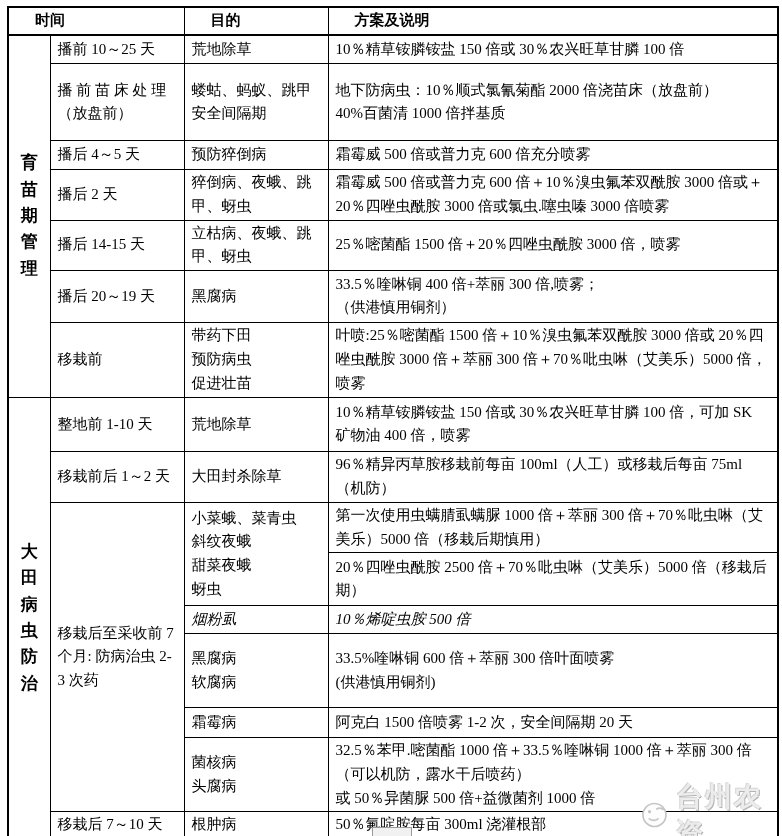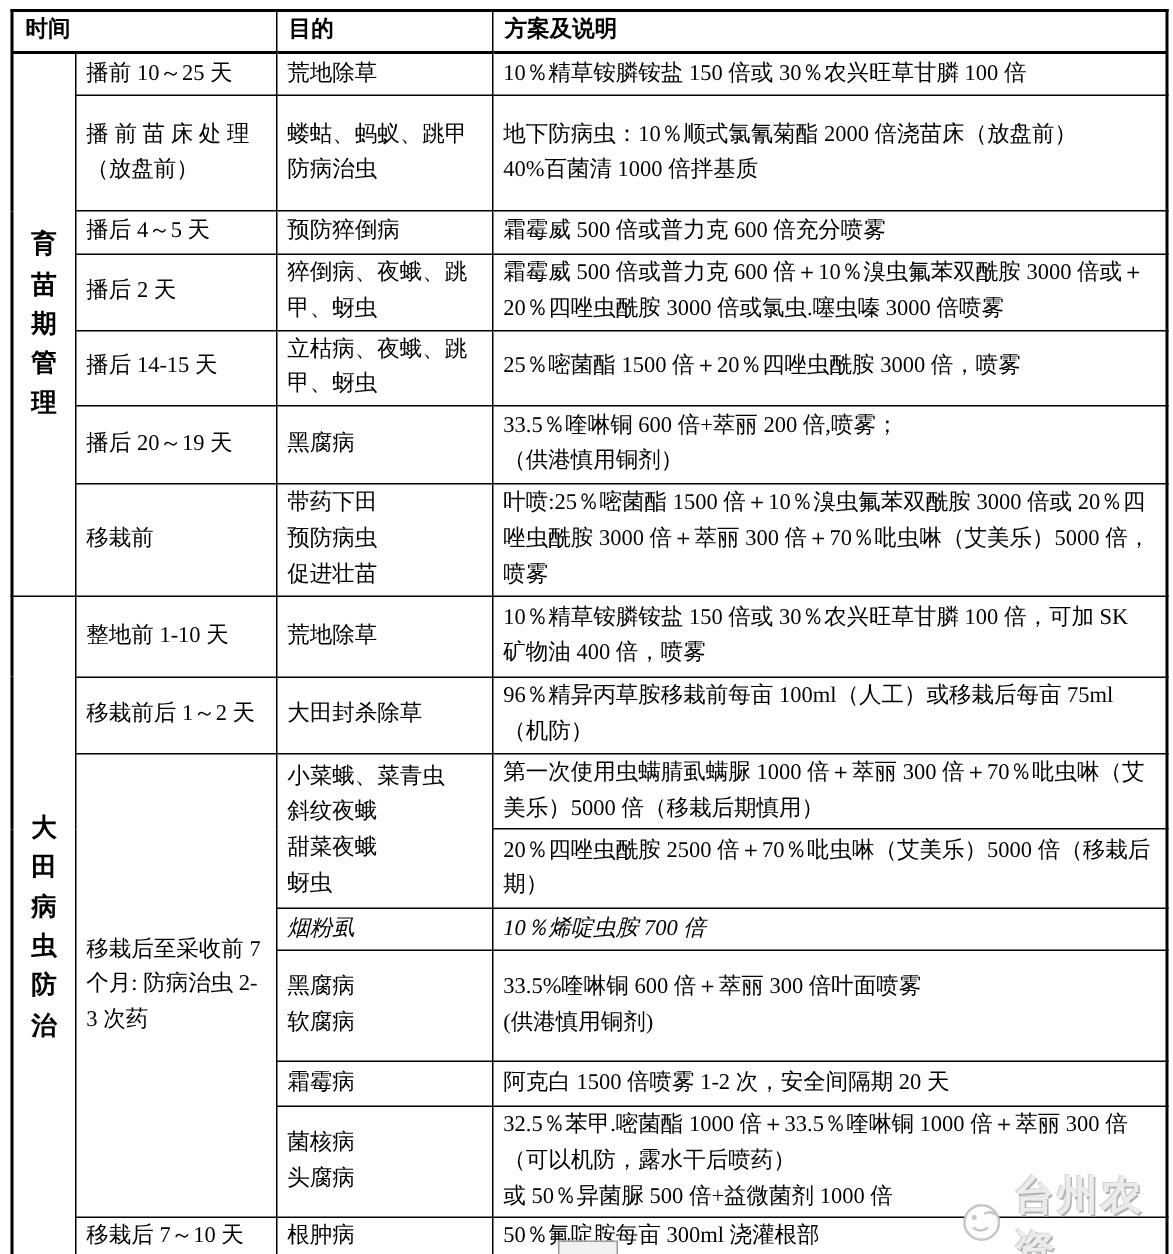--- a/index.html
+++ b/index.html
@@ -25,21 +25,21 @@
     vertical-align:middle;
     text-align:left;
     white-space:pre-line;
     overflow:hidden;
     word-break:break-all;
   }
   thead th{
     font-weight:bold;
     border-bottom:2px solid #000;
     font-size:15px;
-    padding-left:8px;
+    padding-left:26px;
     margin-left:13px;
   }
   td.group-cell{padding:0 2px;font-family:Liberation Serif, serif;}
   .vlabel{
     width:18px;margin:0 auto;
     font-weight:bold;font-size:17px;line-height:1.55;
     word-break:break-all;text-align:center;
   }
   .watermark{
     position:absolute;left:638px;top:779px;
@@ -79,21 +79,21 @@
         <div class="vlabel">育苗期管理</div>
       </td>
       <td>播前 10～25 天</td>
       <td>荒地除草</td>
       <td>10％精草铵膦铵盐 150 倍或 30％农兴旺草甘膦 100 倍</td>
     </tr>
     <tr style="height:77px;">
       <td>播 前 苗 床 处 理
 （放盘前）</td>
       <td>蝼蛄、蚂蚁、跳甲
-防病治虫</td>
+安全间隔期</td>
       <td>地下防病虫：10％顺式氯氰菊酯 2000 倍浇苗床（放盘前）
 40%百菌清 1000 倍拌基质</td>
     </tr>
     <tr style="height:29px;">
       <td>播后 4～5 天</td>
       <td>预防猝倒病</td>
       <td>霜霉威 500 倍或普力克 600 倍充分喷雾</td>
     </tr>
     <tr style="height:48px;">
       <td>播后 2 天</td>
@@ -101,21 +101,21 @@
       <td>霜霉威 500 倍或普力克 600 倍＋10％溴虫氟苯双酰胺 3000 倍或＋20％四唑虫酰胺 3000 倍或氯虫.噻虫嗪 3000 倍喷雾</td>
     </tr>
     <tr style="height:49px;">
       <td>播后 14-15 天</td>
       <td>立枯病、夜蛾、跳甲、蚜虫</td>
       <td>25％嘧菌酯 1500 倍＋20％四唑虫酰胺 3000 倍，喷雾</td>
     </tr>
     <tr style="height:52px;">
       <td>播后 20～19 天</td>
       <td>黑腐病</td>
-      <td>33.5％喹啉铜 600 倍+萃丽 200 倍,喷雾；
+      <td>33.5％喹啉铜 400 倍+萃丽 300 倍,喷雾；
 （供港慎用铜剂）</td>
     </tr>
     <tr style="height:75px;">
       <td>移栽前</td>
       <td>带药下田
 预防病虫
 促进壮苗</td>
       <td>叶喷:25％嘧菌酯 1500 倍＋10％溴虫氟苯双酰胺 3000 倍或 20％四唑虫酰胺 3000 倍＋萃丽 300 倍＋70％吡虫啉（艾美乐）5000 倍，喷雾</td>
     </tr>
     <tr style="height:54px;">
@@ -137,21 +137,21 @@
 斜纹夜蛾
 甜菜夜蛾
 蚜虫</td>
       <td>第一次使用虫螨腈虱螨脲 1000 倍＋萃丽 300 倍＋70％吡虫啉（艾美乐）5000 倍（移栽后期慎用）</td>
     </tr>
     <tr style="height:53px;">
       <td>20％四唑虫酰胺 2500 倍＋70％吡虫啉（艾美乐）5000 倍（移栽后期）</td>
     </tr>
     <tr style="height:28px;font-style:italic;">
       <td>烟粉虱</td>
-      <td>10％烯啶虫胺 700 倍</td>
+      <td>10％烯啶虫胺 500 倍</td>
     </tr>
     <tr style="height:74px;">
       <td>黑腐病
 软腐病</td>
       <td>33.5%喹啉铜 600 倍＋萃丽 300 倍叶面喷雾
 (供港慎用铜剂)</td>
     </tr>
     <tr style="height:30px;">
       <td>霜霉病</td>
       <td>阿克白 1500 倍喷雾 1-2 次，安全间隔期 20 天</td>

